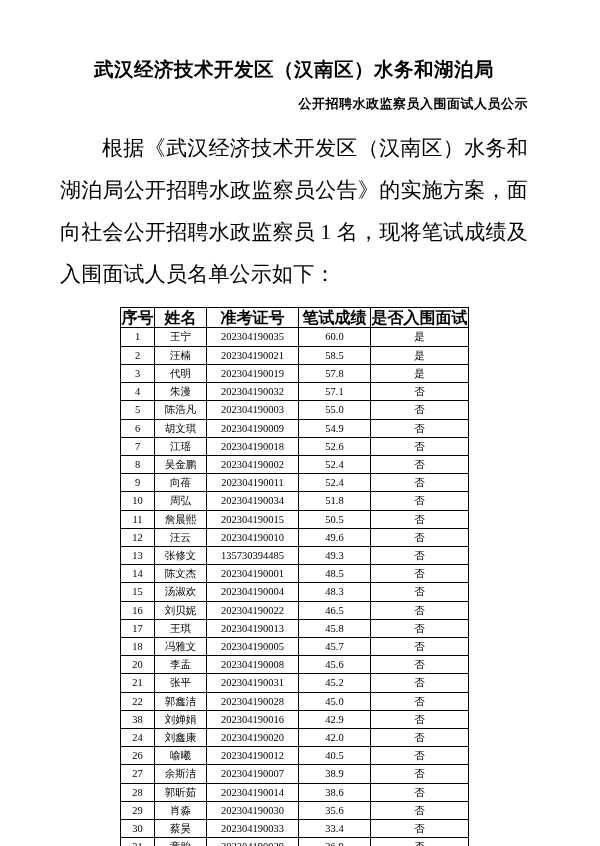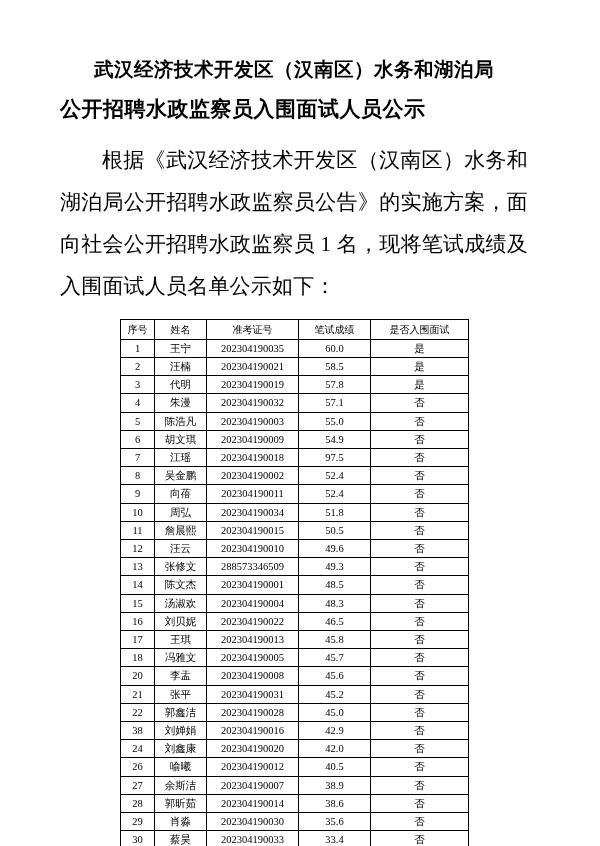--- a/index.html
+++ b/index.html
@@ -23,22 +23,22 @@
   }
   .doc-title {
     text-align: center;
     font-size: 19.5px;
     font-weight: bold;
     letter-spacing: 0.5px;
     line-height: 1.4;
     margin: 10px 0 0 0;
   }
   .doc-subtitle {
-    text-align: left;
-    font-size: 21px;
+    text-align: right;
+    font-size: 13px;
     font-weight: bold;
     letter-spacing: 0.5px;
     line-height: 1.4;
     margin: 12px 0 0 0;
   }
   .body-text {
     font-size: 21px;
     line-height: 2.0;
     text-align: justify;
     text-justify: inter-ideograph;
@@ -61,24 +61,24 @@
     text-align: center;
     vertical-align: middle;
     padding: 0;
     height: 17.2px;
     line-height: 17.2px;
     font-weight: normal;
     white-space: nowrap;
     overflow: hidden;
   }
   table.list thead th {
-    font-weight: normal;
+    font-weight: bold;
     height: 19px;
     line-height: 19px;
-    font-size: 10px;
+    font-size: 16px;
     margin-left: 36px;
   }
   col.c0 { width: 34px; }
   col.c1 { width: 52px; }
   col.c2 { width: 92px; }
   col.c3 { width: 72px; }
   col.c4 { width: 98px; }
 </style>
 </head>
 <body>
@@ -147,21 +147,21 @@
             <td>6</td>
             <td>胡文琪</td>
             <td>202304190009</td>
             <td>54.9</td>
             <td>否</td>
           </tr>
           <tr>
             <td>7</td>
             <td>江瑶</td>
             <td>202304190018</td>
-            <td>97.5</td>
+            <td>52.6</td>
             <td>否</td>
           </tr>
           <tr>
             <td>8</td>
             <td>吴金鹏</td>
             <td>202304190002</td>
             <td>52.4</td>
             <td>否</td>
           </tr>
           <tr>
@@ -188,21 +188,21 @@
           <tr>
             <td>12</td>
             <td>汪云</td>
             <td>202304190010</td>
             <td>49.6</td>
             <td>否</td>
           </tr>
           <tr>
             <td>13</td>
             <td>张修文</td>
-            <td>288573346509</td>
+            <td>135730394485</td>
             <td>49.3</td>
             <td>否</td>
           </tr>
           <tr>
             <td>14</td>
             <td>陈文杰</td>
             <td>202304190001</td>
             <td>48.5</td>
             <td>否</td>
           </tr>

